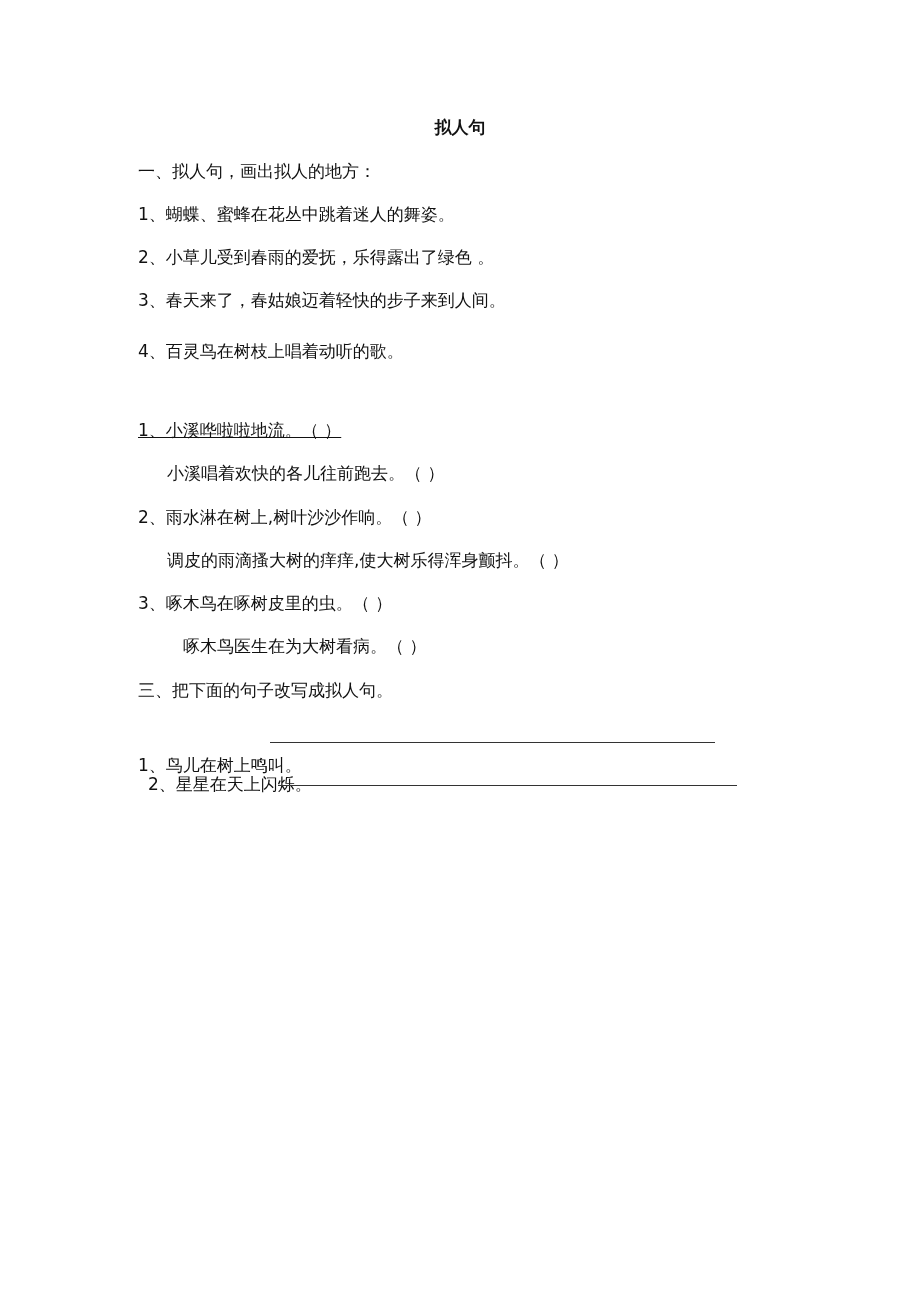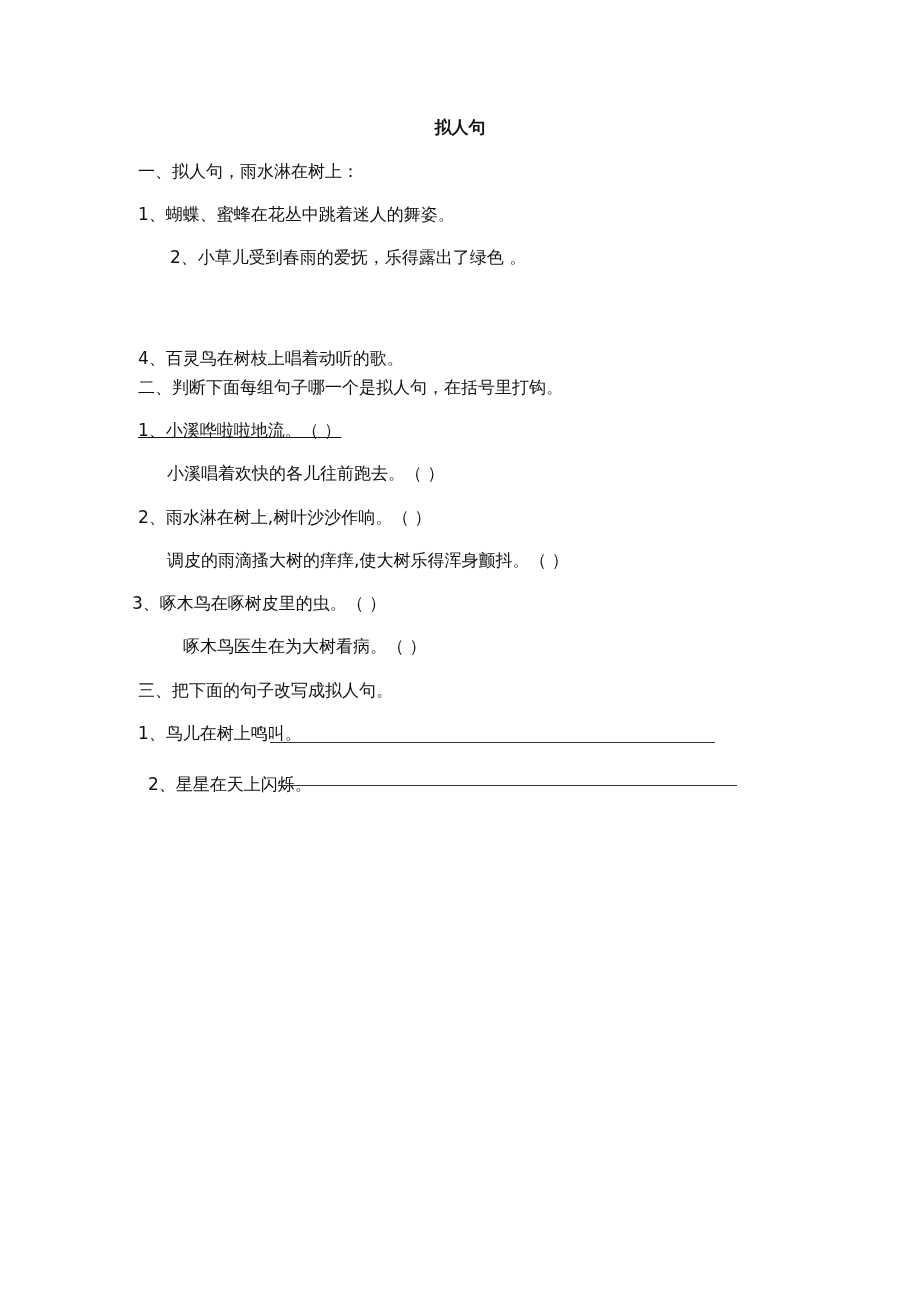--- a/index.html
+++ b/index.html
@@ -43,31 +43,31 @@
       height: 0;
       border-top: 1.5px solid #333333;
     }
   </style>
 </head>
 <body>
 
 <div class="page">
   <div class="title">拟人句</div>
 
-  <div class="line" style="left:138px; top:159px;">一、拟人句，雨水淋在树上：</div>
+  <div class="line" style="left:138px; top:159px;">一、拟人句，画出拟人的地方：</div>
   <div class="line" style="left:138px; top:202px;">1、蝴蝶、蜜蜂在花丛中跳着迷人的舞姿。</div>
-  <div class="line" style="left:138px; top:245px;margin-left:32px;">2、小草儿受到春雨的爱抚，乐得露出了绿色 。</div>
-  <div class="line" style="left:138px; top:346px;">4、百灵鸟在树枝上唱着动听的歌。</div>
+  <div class="line" style="left:138px; top:245px;">2、小草儿受到春雨的爱抚，乐得露出了绿色 。</div>
+  <div class="line" style="left:138px; top:288px;">3、春天来了，春姑娘迈着轻快的步子来到人间。</div>
+  <div class="line" style="left:138px; top:339px;">4、百灵鸟在树枝上唱着动听的歌。</div>
 
-  <div class="line" style="left:138px; top:375px;">二、判断下面每组句子哪一个是拟人句，在括号里打钩。</div>
   <div class="line" style="left:138px; top:418px;text-decoration:underline;">1、小溪哗啦啦地流。（     ）</div>
   <div class="line" style="left:167px; top:461px;">小溪唱着欢快的各儿往前跑去。（     ）</div>
   <div class="line" style="left:138px; top:505px;">2、雨水淋在树上,树叶沙沙作响。（     ）</div>
   <div class="line" style="left:167px; top:548px;">调皮的雨滴搔大树的痒痒,使大树乐得浑身颤抖。（     ）</div>
-  <div class="line" style="left:132px; top:591px;">3、啄木鸟在啄树皮里的虫。（     ）</div>
+  <div class="line" style="left:138px; top:591px;">3、啄木鸟在啄树皮里的虫。（     ）</div>
   <div class="line" style="left:167px; top:634px;margin-left:16px;">啄木鸟医生在为大树看病。（     ）</div>
 
   <div class="line" style="left:138px; top:678px;">三、把下面的句子改写成拟人句。</div>
-  <div class="line" style="left:138px; top:721px;text-align:center;">1、鸟儿在树上鸣叫。</div>
+  <div class="line" style="left:138px; top:753px;text-align:center;">1、鸟儿在树上鸣叫。</div>
   <div class="answer-line" style="left:270px; top:742px; width:445px;"></div>
   <div class="line" style="left:148px; top:764px;margin-top:8px;">2、星星在天上闪烁。</div>
   <div class="answer-line" style="left:278px; top:785px; width:459px;"></div>
 </div>
 
 </body></html>

